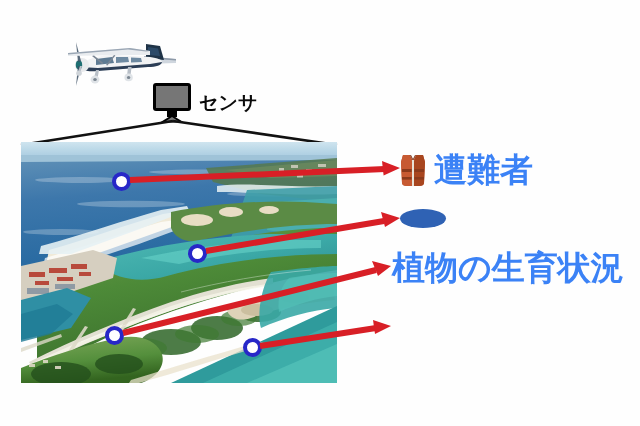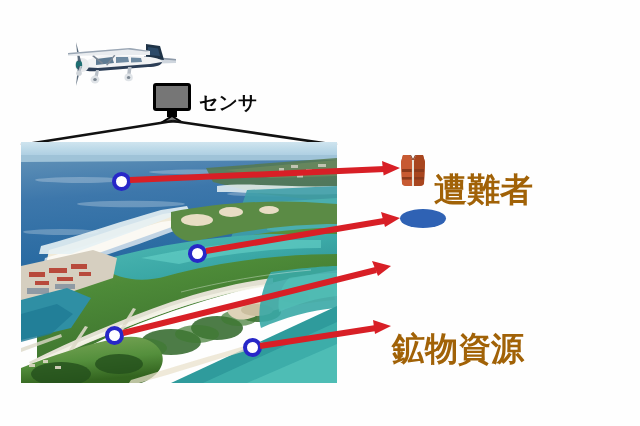--- a/index.html
+++ b/index.html
@@ -63,24 +63,23 @@
 
   
   .vest{position:absolute;left:400px;top:152px;width:26px;height:36px;}
   .tide{
     position:absolute;left:400px;top:209px;width:46px;height:19px;
     background:#2f62b4;border-radius:50%;
   }
 
   
   .lbl{
-    position:absolute;font-weight:bold;color:#a16207;
+    position:absolute;font-weight:bold;color:#3b82f6;
     white-space:nowrap;line-height:1;
     font-family:"DejaVu Sans","Liberation Sans",sans-serif;
-    margin-top:20px;
   }
   .lbl-1{left:434px;top:153px;font-size:33px;}
   .lbl-2{left:461px;top:203px;font-size:33px;}
   .lbl-3{left:392px;top:251px;font-size:33px;}
   .lbl-4{left:392px;top:312px;font-size:33px;}
 </style>
 </head>
 <body>
 
 <div id="stage">
@@ -349,15 +348,15 @@
       <rect x="2" y="17" width="9.6" height="3" fill="#8a3a1c"></rect>
       <rect x="14.4" y="17" width="9.6" height="3" fill="#8a3a1c"></rect>
       <rect x="2" y="25" width="9.6" height="2.6" fill="#8a3a1c"></rect>
       <rect x="14.4" y="25" width="9.6" height="2.6" fill="#8a3a1c"></rect>
     </svg>
   </div>
 
   <div class="tide"></div>
 
   <div class="lbl lbl-1">遭難者</div>
-  <div class="lbl lbl-4">鉱物資源</div>
+  <div class="lbl lbl-3">植物の生育状況</div>
 
 </div>
 
 </body></html>

